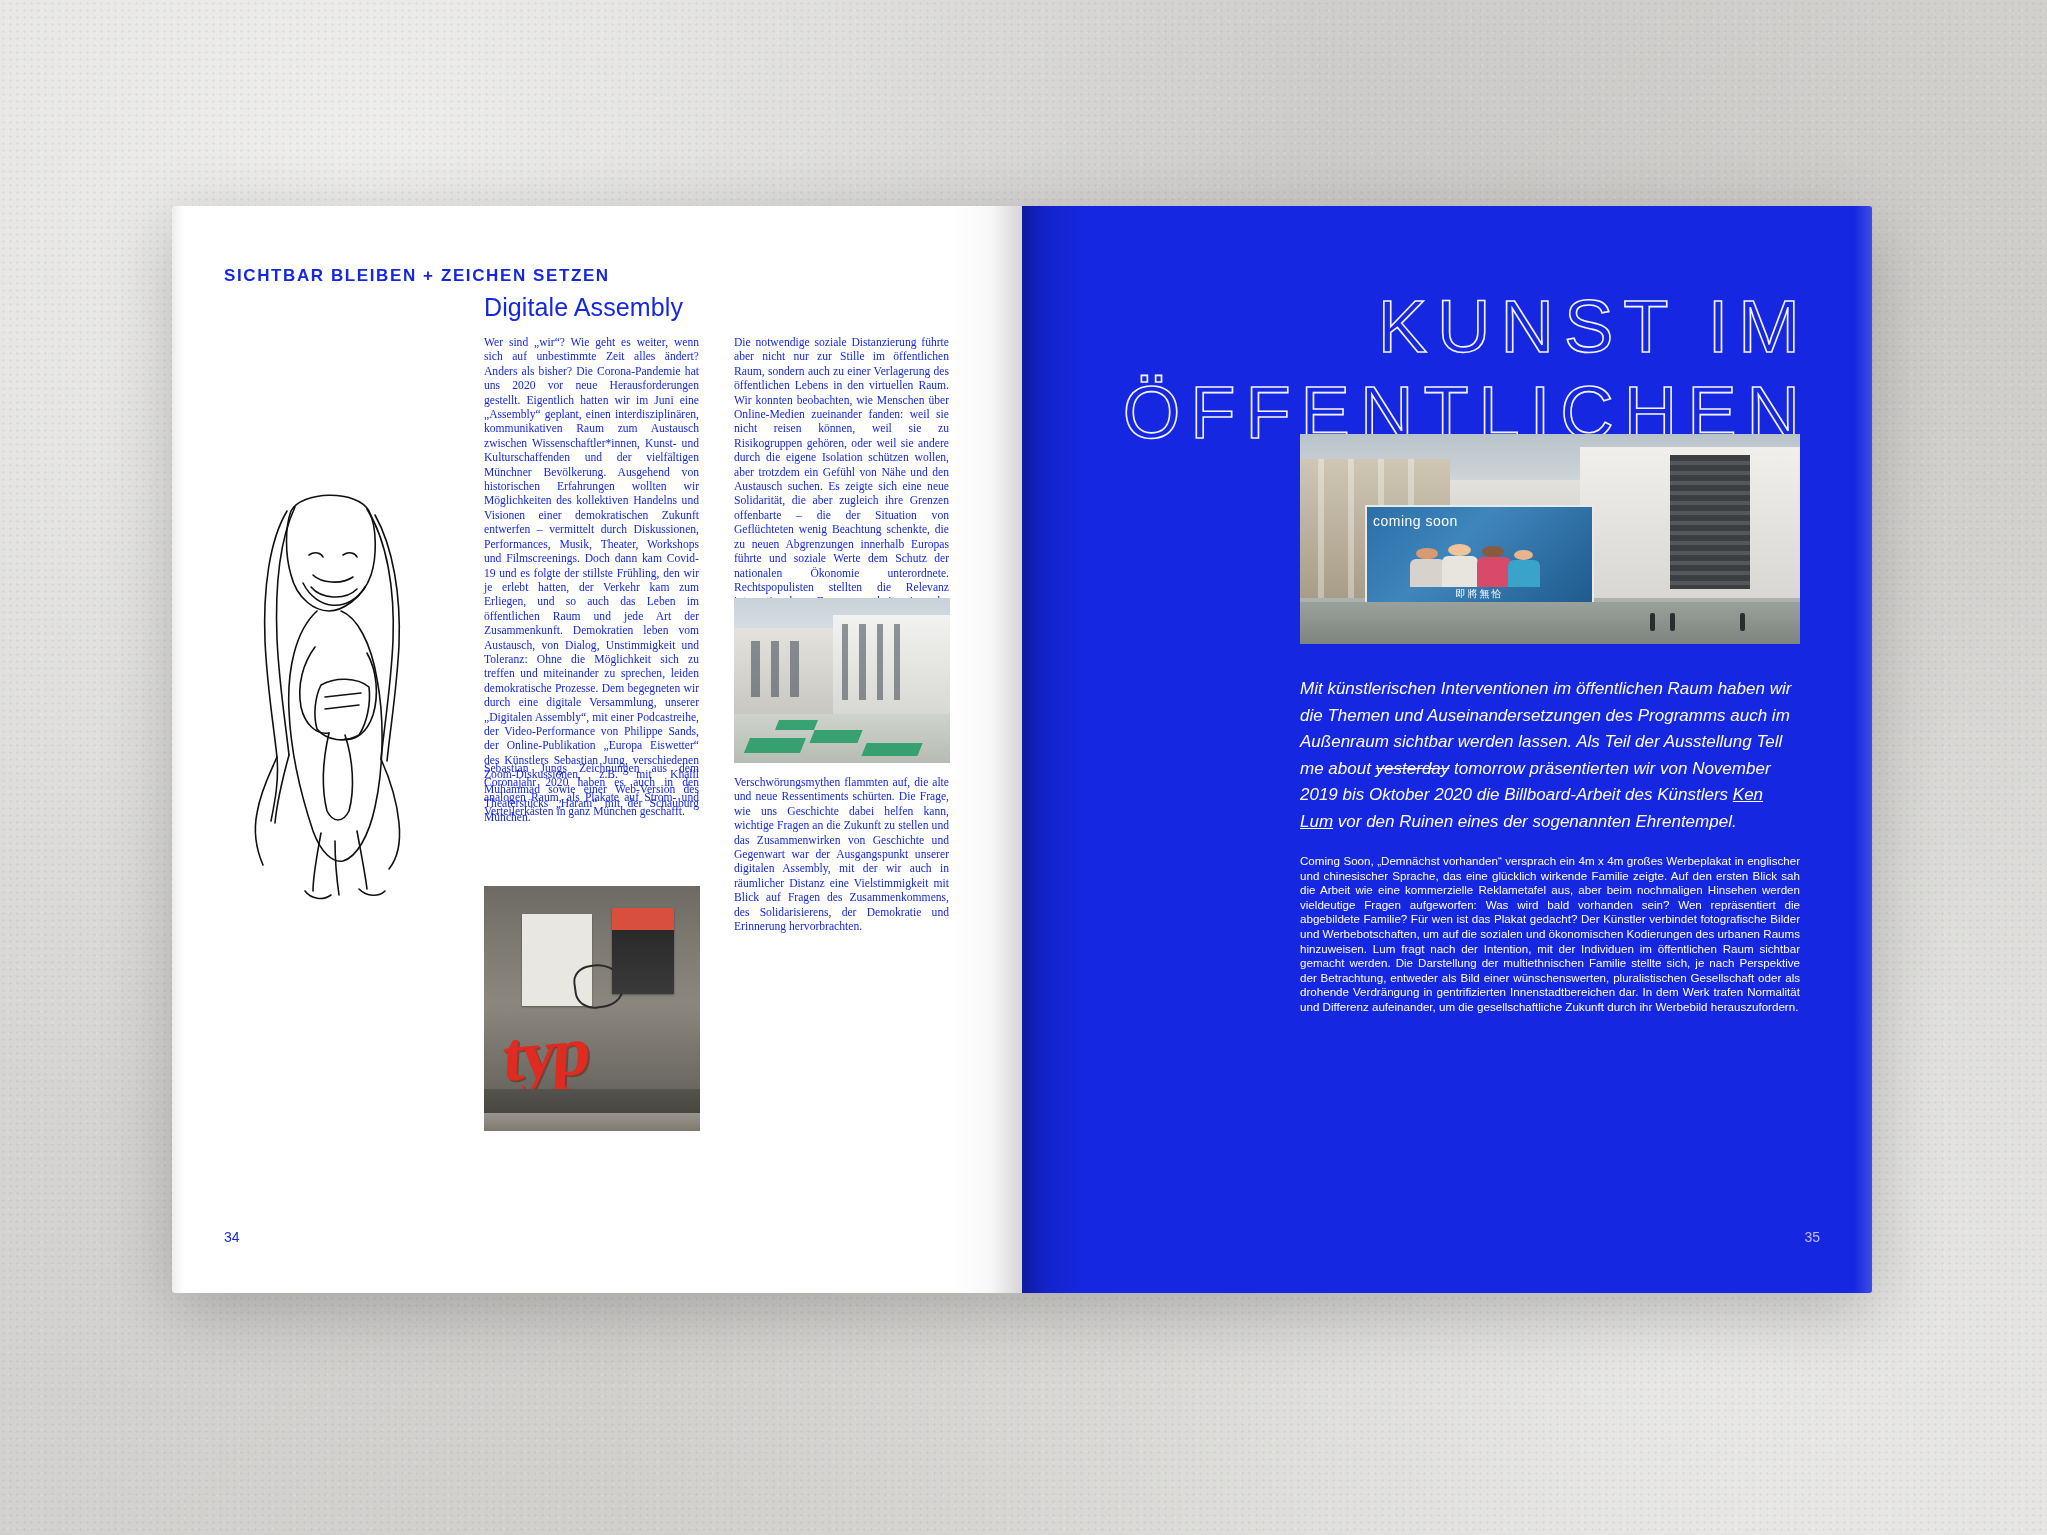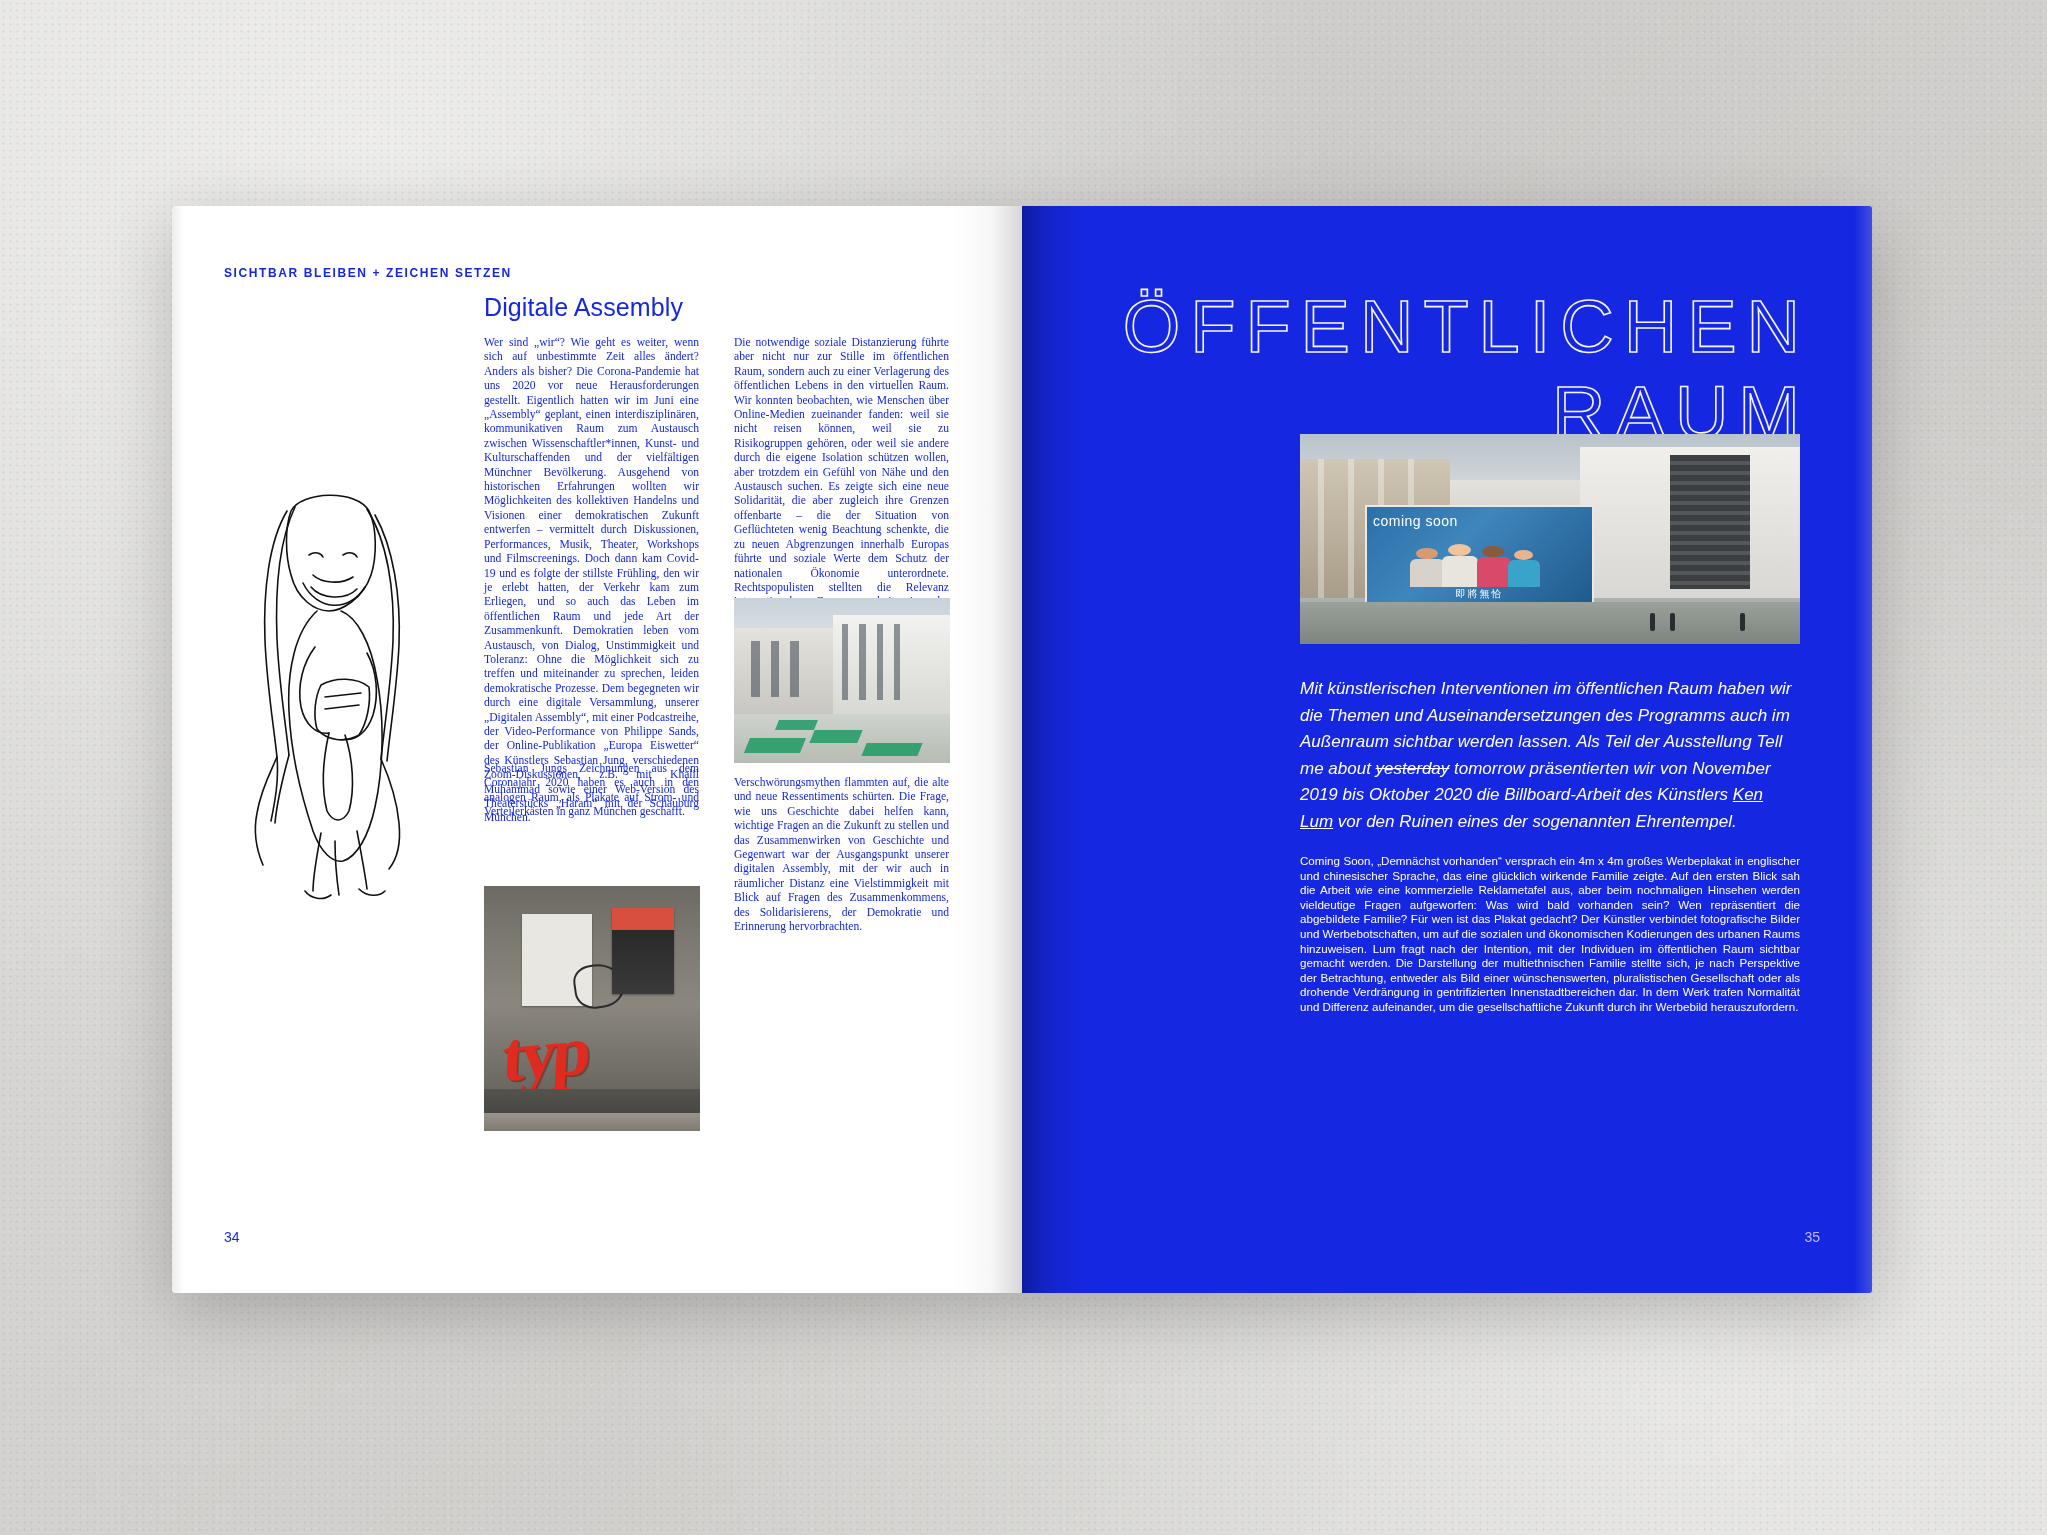--- a/index.html
+++ b/index.html
@@ -97,21 +97,21 @@
     position: absolute;
     left: 0; top: 0; bottom: 0; width: 12px;
     background: linear-gradient(to left, rgba(0,0,0,0), rgba(0,0,0,0.07));
   }
 
   
   .kicker {
     position: absolute;
     left: 52px;
     top: 60px;
-    font-size: 12px;
+    font-size: 17px;
     font-weight: 700;
     letter-spacing: 1.6px;
     color: #1527e0;
   }
 
   .headline {
     position: absolute;
     left: 312px;
     top: 87px;
     font-size: 25px;
@@ -409,20 +409,21 @@
       <div class="pg-strip"></div>
       <div class="pg-ground"></div>
     </div>
 
     <div class="folio folio-left">34</div>
   </div>
 
   <div class="page page-right">
 
     <div class="kunst-title">
+      <span class="l1">KUNST IM</span>
       <span class="l2">ÖFFENTLICHEN</span>
       <span class="l3">RAUM</span>
     </div>
 
     <div class="photo-billboard">
       <div class="bb-sky"></div>
       <div class="bb-old">
         <div class="bb-col" style="left:12%;"></div>
         <div class="bb-col" style="left:32%;"></div>
         <div class="bb-col" style="left:52%;"></div>

